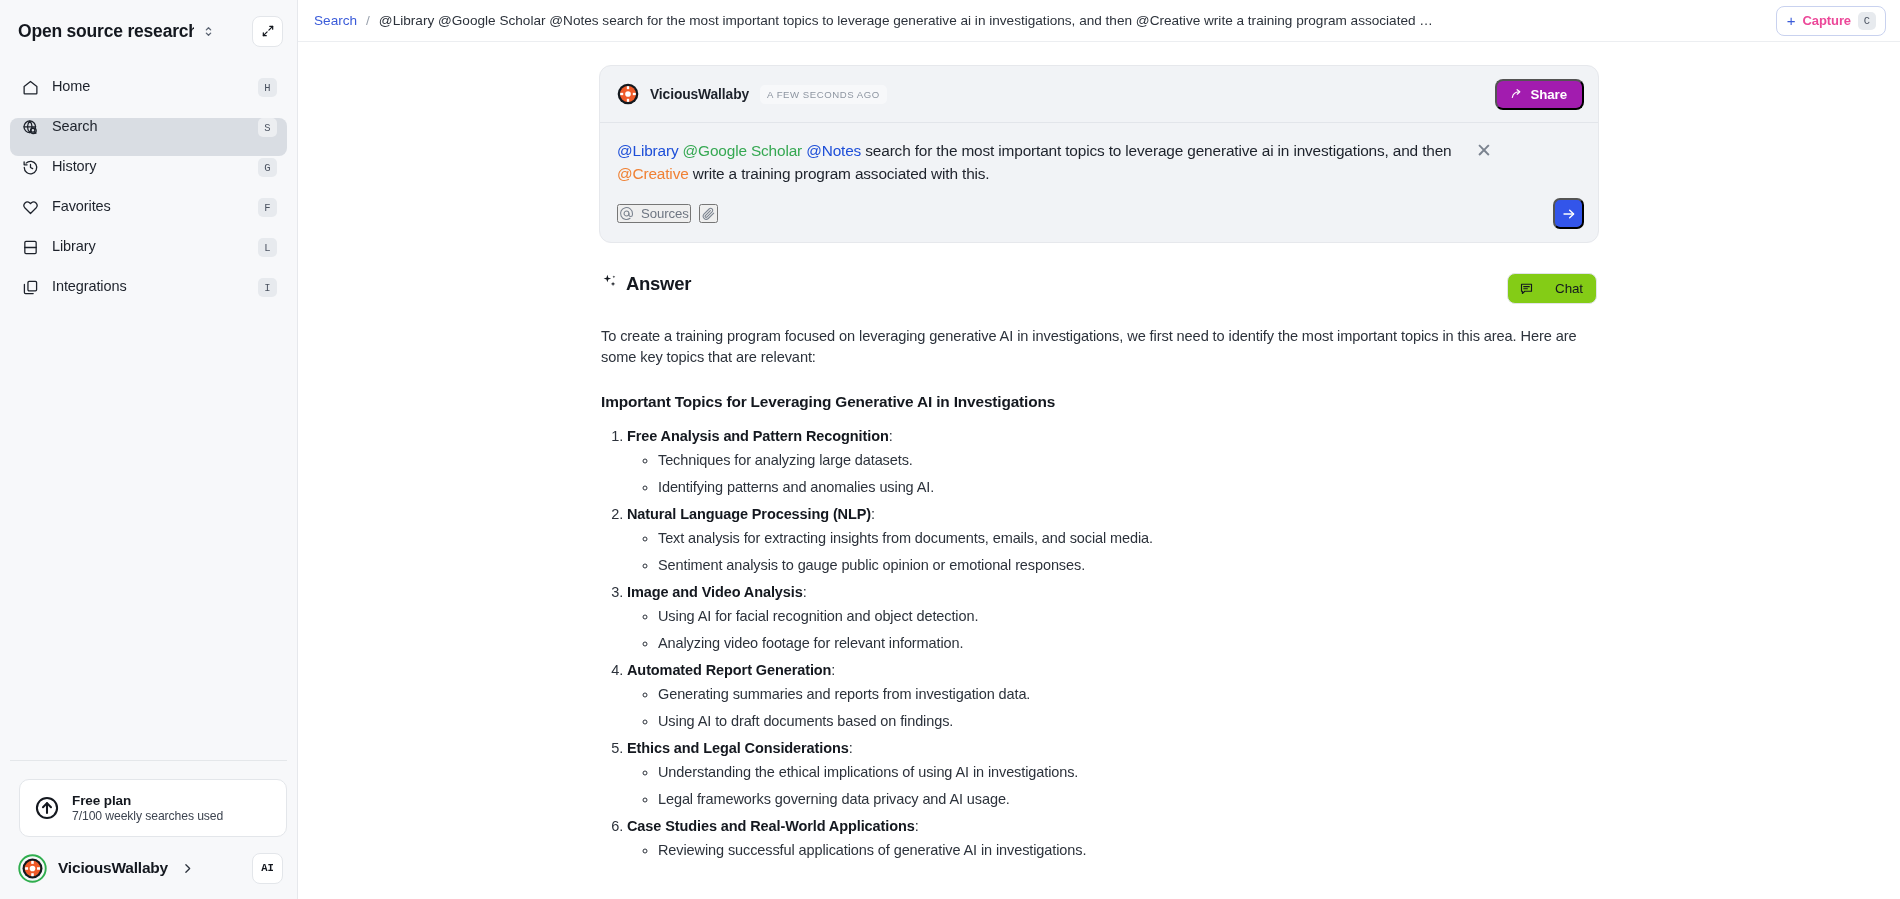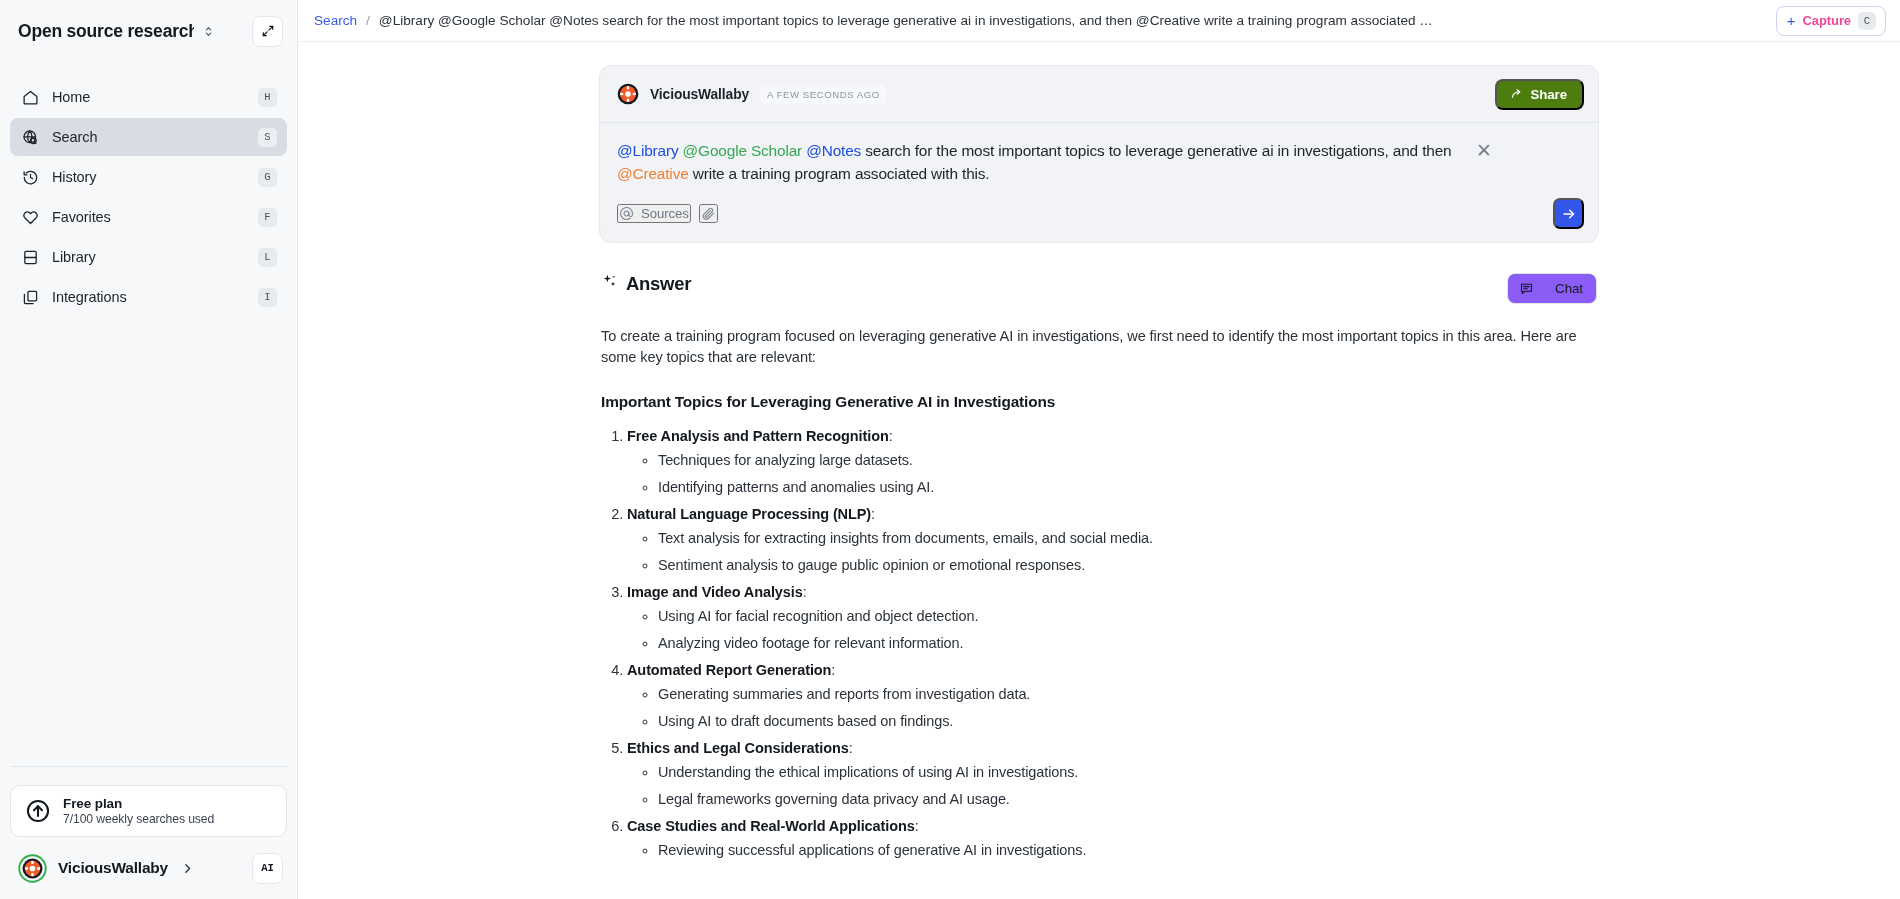--- a/index.html
+++ b/index.html
@@ -33,39 +33,39 @@
   .sb-collapse {
     margin-left: auto;
     width: 31px; height: 31px; border-radius: 8px;
     background: #ffffff; border: 1px solid #e3e6ea;
     display: flex; align-items: center; justify-content: center;
     color: #14181f;
   }
   .sb-nav { margin-top: 16px; padding: 0 10px; display: flex; flex-direction: column; gap: 2px; }
   .nav-item {
     height: 38px; border-radius: 8px;
-    display: flex; align-items: center; gap: 13px;
+    display: flex; gap: 13px;
     padding: 0 10px 0 11px; cursor: pointer;
   }
   .nav-item.active { background: #d9dde3; }
   .nav-ico { width: 18px; height: 18px; color: #1d222b; display:flex; align-items:center; justify-content:center; flex:0 0 18px;}
   .nav-label { font-size: 14.5px; color: #1d222b; font-weight: 400; letter-spacing: -0.1px; }
   .nav-key {
     margin-left: auto; min-width: 19px; height: 19px; border-radius: 5px;
     background: #e7eaee; color: #4a5260; font-size: 10.5px;
     display: flex; align-items: center; justify-content: center;
     font-family: "Liberation Mono", monospace; padding: 0 4px;
   }
   .nav-item.active .nav-key { background: #eceef1; }
 
   .sb-spacer { flex: 1 1 auto; }
   .sb-divider { height: 1px; background: #e4e7ea; margin: 0 10px; }
 
   .plan-card {
-    margin: 18px 10px 0 10px; height: 52px;
+    margin: 18px 10px 0 19px; height: 58px;
     border: 1px solid #e3e6ea; border-radius: 10px; background: #ffffff;
     display: flex; align-items: center; gap: 12px; padding: 4px 14px;
   }
   .plan-ico { width: 26px; height: 26px; flex: 0 0 26px; color: #14181f; }
   .plan-name { font-size: 13.5px; font-weight: 700; color: #14181f; letter-spacing: -0.1px;}
   .plan-sub { font-size: 12.2px; color: #3d4450; margin-top: 1px; letter-spacing: -0.1px;}
 
   .user-row {
     height: 62px; display: flex; align-items: center; gap: 11px;
     padding: 0 14px 0 18px;
@@ -116,21 +116,21 @@
   .qcard { border: 1px solid #e6e8ec; border-radius: 12px; background: #f1f3f6; overflow: hidden; }
   .qhead { height: 56px; display: flex; align-items: center; padding: 0 14px 0 17px; gap: 11px; }
   .qavatar { width: 22px; height: 22px; flex: 0 0 22px; }
   .qauthor { font-size: 13.8px; font-weight: 700; color: #1d222b; letter-spacing: -0.1px;}
   .qtime {
     font-size: 9.6px; letter-spacing: 0.55px; color: #8d95a1;
     background: #f7f8fa; border-radius: 5px; padding: 4px 7px; font-weight: 400;
     text-transform: uppercase;
   }
   .share-btn {
-    margin-left: auto; height: 31px; border-radius: 8px; background: #4d7c0f;
+    margin-left: auto; height: 31px; border-radius: 8px; background: #a21caf;
     color: #fff; display: flex; align-items: center; gap: 7px; padding: 0 15px 0 13px;
     font-size: 13.3px; font-weight: 700; letter-spacing: -0.1px;
   }
   .qbody { border-top: 1px solid #e2e5ea; padding: 16px 17px 0 17px; display: flex; }
   .qtext {
     font-size: 15.4px; line-height: 1.52; color: #1d222b; flex: 1 1 auto;
     letter-spacing: -0.15px; max-width: 845px;
   }
   .m-blue { color: #1d4ed8; }
   .m-green { color: #35a852; }
@@ -144,21 +144,21 @@
     margin-left: auto; width: 31px; height: 31px; border-radius: 7px;
     background: #3355ea; color: #fff; display: flex; align-items: center; justify-content: center;
   }
 
   
   .ans-head { display: flex; align-items: flex-start; margin-top: 30px; padding: 0 2px; }
   .ans-spark { width: 17px; height: 17px; color: #14181f; margin-right: 8px; }
   .ans-title { font-size: 18.5px; font-weight: 700; color: #14181f; letter-spacing: -0.3px; }
   .chat-btn {
     margin-left: auto; height: 31px; border: 1px solid #e1e4e9; border-radius: 8px;
-    background: #8b5cf6; display: flex; align-items: center; gap: 21px; padding: 0 13px 0 11px;
+    background: #84cc16; display: flex; align-items: center; gap: 21px; padding: 0 13px 0 11px;
     font-size: 13.4px; color: #14181f; font-weight: 400; letter-spacing:-0.1px;
   }
   .ans-body { margin-top: 22px; padding: 0 2px; }
   .ans-p { font-size: 14.6px; line-height: 1.47; color: #2c323b; letter-spacing: -0.1px; }
   .ans-h { font-size: 15.4px; font-weight: 700; color: #14181f; margin-top: 24px; letter-spacing: -0.15px;}
   .ol { margin-top: 15px; padding-left: 26px; list-style: decimal; }
   .ol > li {
     font-size: 14.5px; line-height: 1.45; color: #2c323b; margin-bottom: 2px;
     letter-spacing: -0.1px;
   }

